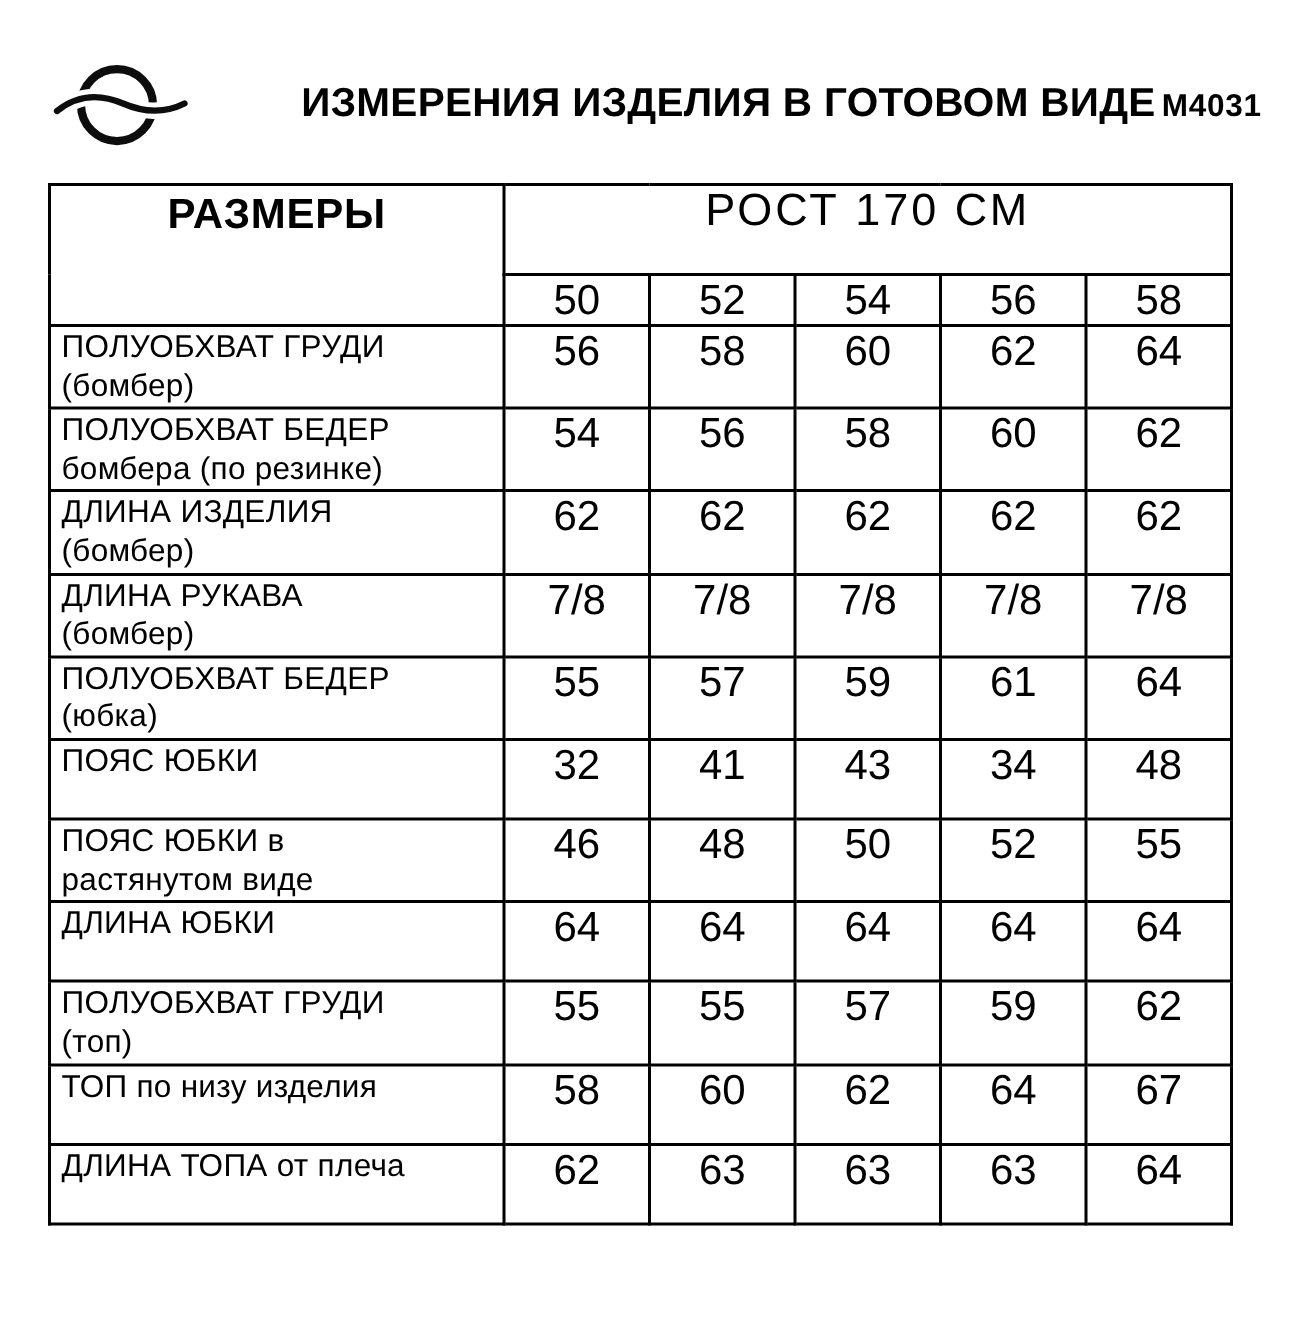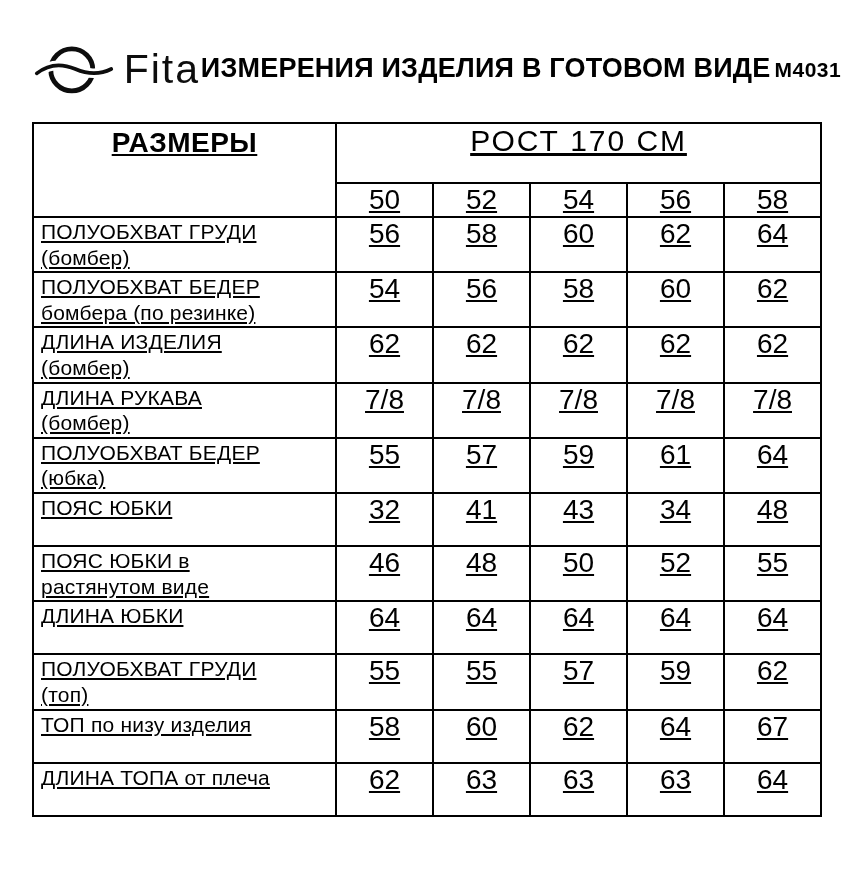--- a/index.html
+++ b/index.html
@@ -52,21 +52,20 @@
     letter-spacing: 0.5px;
     margin-left: 4px;
   }
 
   
   table.size-table {
     border-collapse: collapse;
     table-layout: fixed;
     width: 788px;
     margin: 16px 0 0 32px;
-    text-decoration: underline;
   }
   .size-table col.c-label { width: 303px; }
   .size-table col.c-size  { width: 97px; }
   .size-table th, .size-table td {
     border: 2px solid #000;
     background: #fff;
     overflow: hidden;
   }
   .corner-cell {
     font-weight: 700;
@@ -120,21 +119,20 @@
 
 <div class="page">
 
   <header class="topbar">
     <div class="brand">
       <svg width="100" height="66" viewBox="0 0 100 66" aria-hidden="true">
         <circle cx="50" cy="34" r="24" fill="none" stroke="#0d0d0d" stroke-width="5.5"></circle>
         <path d="M 12,37 C 26,26 40,27 54,33 C 68,39 80,40 94,33" fill="none" stroke="#ffffff" stroke-width="11" stroke-linecap="round"></path>
         <path d="M 10,38 C 25,26 40,27 54,33 C 68,39 81,40 95,33" fill="none" stroke="#0d0d0d" stroke-width="4.2" stroke-linecap="round"></path>
       </svg>
-      <span class="brand-name">Fita</span>
     </div>
     <h1 class="title"><span>ИЗМЕРЕНИЯ ИЗДЕЛИЯ В ГОТОВОМ ВИДЕ</span><span class="model">М4031</span></h1>
   </header>
 
   <table class="size-table">
     <colgroup>
       <col class="c-label">
       <col class="c-size">
         <col class="c-size">
         <col class="c-size">

